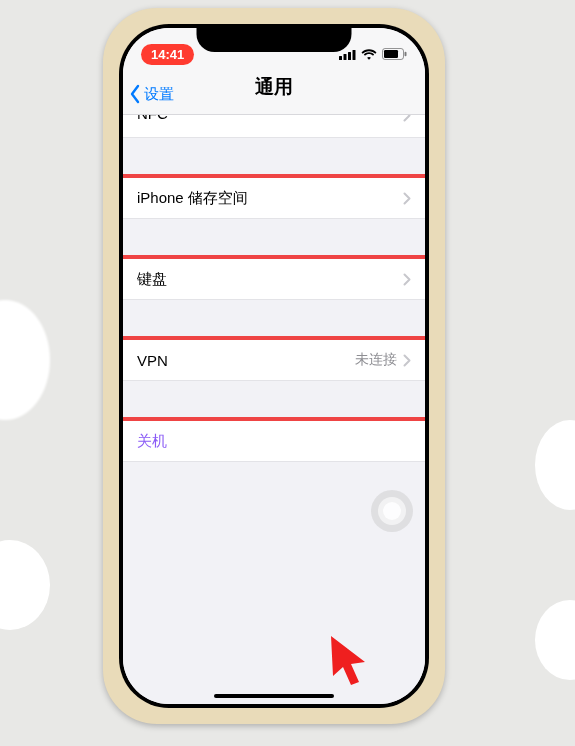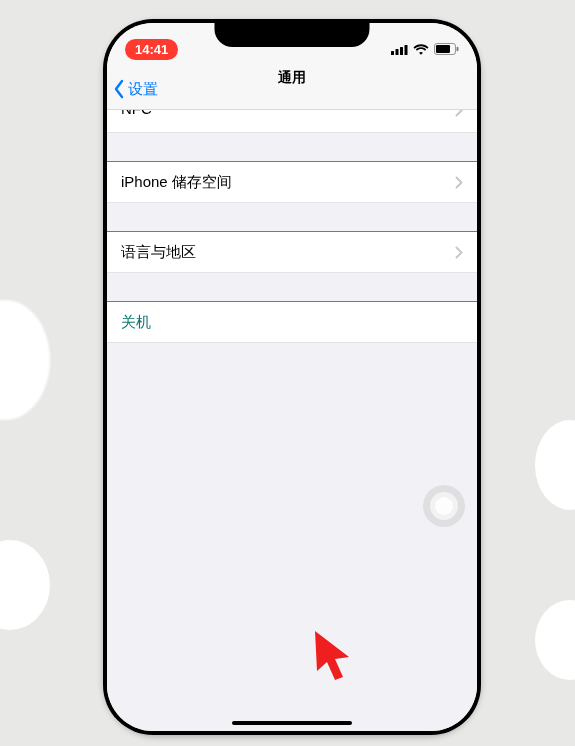--- a/index.html
+++ b/index.html
@@ -26,27 +26,27 @@
     background: #fff; border-radius: 50%;
   }
   .blob-right-bottom {
     position: absolute; right: -30px; top: 600px; width: 70px; height: 80px;
     background: #fff; border-radius: 50%;
   }
 
   .phone-frame {
     position: absolute;
     left: 103px;
-    top: 19px;
-    width: 378px;
+    top: 8px;
+    width: 342px;
     height: 716px;
     background: #e9dbb9;
     border-radius: 54px;
     box-shadow: 0 2px 6px rgba(0,0,0,0.25);
-    padding: 0;
+    padding: 16px;
     box-sizing: border-box;
   }
   .phone-inner {
     width: 100%;
     height: 100%;
     background: #000;
     border-radius: 50px;
     padding: 4px;
     box-sizing: border-box;
     position: relative;
@@ -117,36 +117,36 @@
     display: flex;
     align-items: center;
     color: #007aff;
     font-size: 15px;
     cursor: pointer;
   }
   .back-chevron {
     width: 12px; height: 20px; margin-right: 3px;
   }
   .nav-title {
-    font-size: 14px;
+    font-size: 19px;
     font-weight: 600;
     color: #000;
   }
 
   
   .content {
     background: #f2f2f6;
     height: calc(100% - 80px);
     overflow: hidden;
     position: relative;
   }
   .group {
-    margin-top: 28px;
+    margin-top: 36px;
     background: #fff;
-    border-top: 1px solid #ef4444;
+    border-top: 4px solid #ef4444;
     border-bottom: 1px solid #e3e3e7;
   }
   .group.first-partial { margin-top: 0; border-top: none; }
   .row {
     display: flex;
     align-items: center;
     justify-content: space-between;
     min-height: 40px;
     padding: 0 14px;
     position: relative;
@@ -165,21 +165,21 @@
   }
   .row-detail {
     font-size: 14px;
     color: #8e8e93;
     margin-right: 6px;
   }
   .chev {
     color: #c7c7cc;
     flex-shrink: 0;
   }
-  .row-action .row-label { color: #0f766e; }
+  .row-action .row-label { color: #8b5cf6; }
   .partial-row { height: 22px; min-height:22px; color:#000; font-size:15px; padding:0 14px; display:flex; align-items:flex-start; justify-content:space-between;}
   .partial-row .row-label { position:relative; top:-10px; }
   .partial-row .chev { position:relative; top:-6px; }
 
   
   .assistive {
     position: absolute;
     right: 12px;
     top: 462px;
     width: 42px; height: 42px;
@@ -280,27 +280,38 @@
           <div class="row">
             <span class="row-label">iPhone 储存空间</span>
             <svg class="chev" width="8" height="13" viewBox="0 0 8 13">
                 <polyline points="1.5,1.5 6.5,6.5 1.5,11.5" fill="none" stroke="#c7c7cc" stroke-width="2" stroke-linecap="round" stroke-linejoin="round"></polyline>
               </svg>
           </div>
         </div>
 
         <div class="group">
           <div class="row">
-            <span class="row-label">语言与地区</span>
+            <span class="row-label">键盘</span>
             <svg class="chev" width="8" height="13" viewBox="0 0 8 13">
                 <polyline points="1.5,1.5 6.5,6.5 1.5,11.5" fill="none" stroke="#c7c7cc" stroke-width="2" stroke-linecap="round" stroke-linejoin="round"></polyline>
               </svg>
           </div>
         </div>
 
+        <div class="group">
+          <div class="row">
+            <span class="row-label">VPN</span>
+            <div style="display:flex;align-items:center;">
+              <span class="row-detail">未连接</span>
+              <svg class="chev" width="8" height="13" viewBox="0 0 8 13">
+                  <polyline points="1.5,1.5 6.5,6.5 1.5,11.5" fill="none" stroke="#c7c7cc" stroke-width="2" stroke-linecap="round" stroke-linejoin="round"></polyline>
+                </svg>
+            </div>
+          </div>
+        </div>
 
 
         <div class="group">
           <div class="row row-action">
             <span class="row-label">关机</span>
           </div>
         </div>
 
       </div>
 

